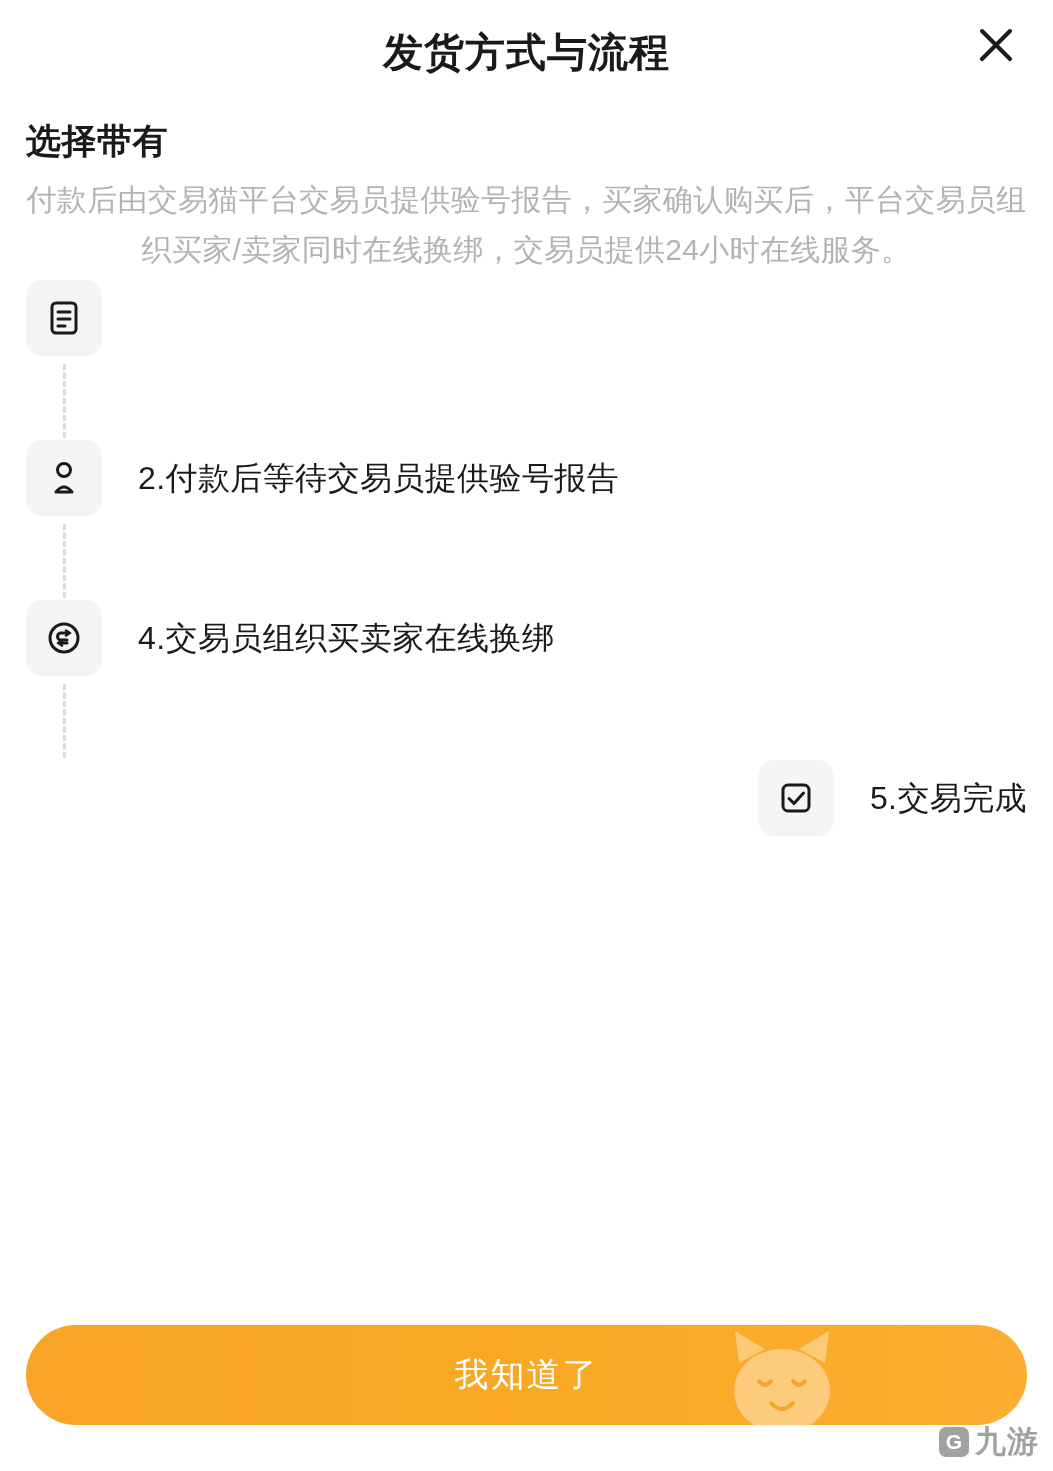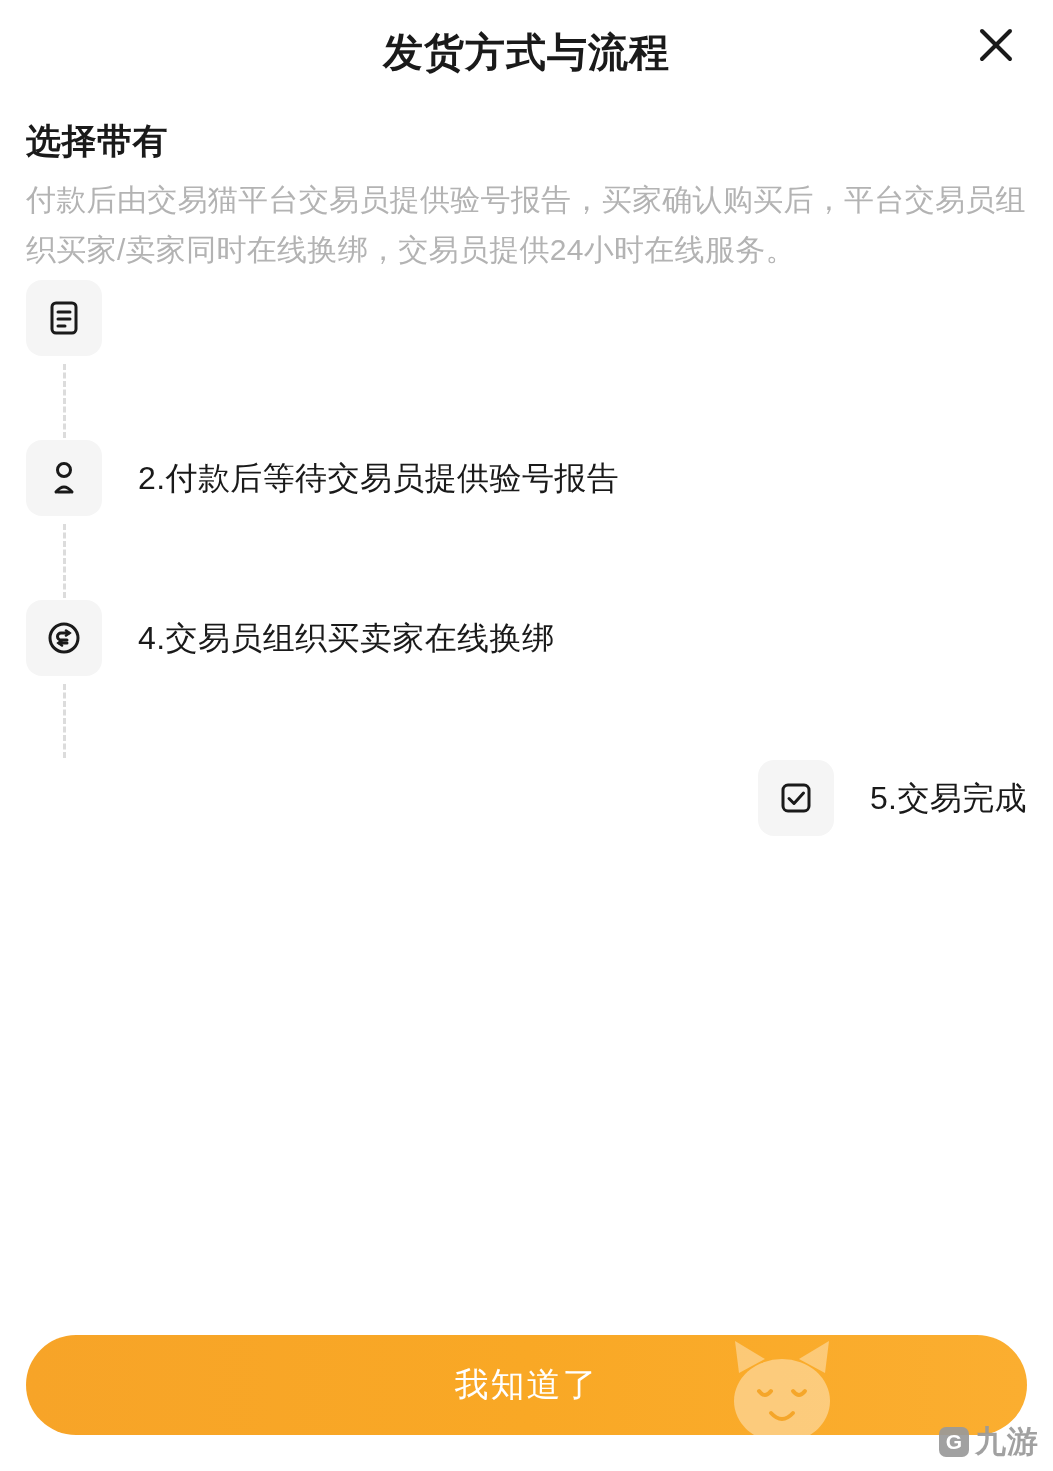--- a/index.html
+++ b/index.html
@@ -46,20 +46,21 @@
     font-weight: bold;
     color: #1a1a1a;
     margin: 14px 0 10px 0;
     letter-spacing: 0.5px;
   }
   .section-body {
     font-size: 30px;
     line-height: 1.65;
     color: #b3b3b3;
     letter-spacing: 0.3px;
+    text-align: center;
   }
   .flow-title {
     font-size: 35px;
     font-weight: bold;
     color: #1a1a1a;
     margin: 56px 0 18px 0;
     letter-spacing: 0.5px;
   }
 
   
@@ -97,21 +98,21 @@
     color: #1a1a1a;
     line-height: 76px;
     letter-spacing: 0.4px;
     white-space: nowrap;
   }
 
   
   .footer {
     position: absolute;
     left: 26px; right: 26px;
-    bottom: 36px;
+    bottom: 46px;
     height: 100px;
   }
   .primary-btn {
     position: relative;
     width: 100%; height: 100px;
     border: none;
     border-radius: 50px;
     background: linear-gradient(90deg, #f7a428 0%, #f9a825 50%, #fbae30 100%);
     color: #ffffff;
     font-size: 34px;

